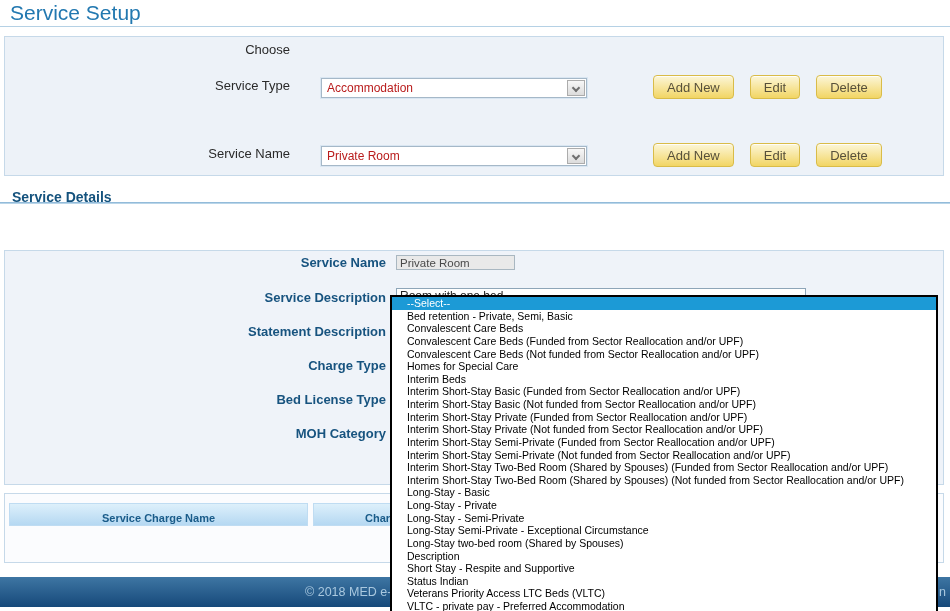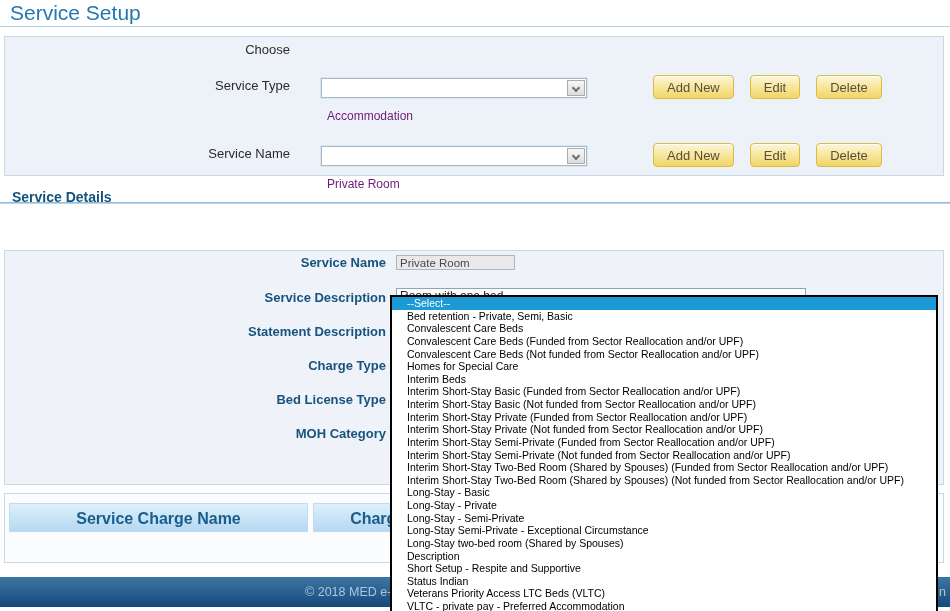--- a/index.html
+++ b/index.html
@@ -17,21 +17,21 @@
   #panel-details { left:4px; top:250px; width:940px; height:235px; background:#EFF3F9; }
   #panel-table   { left:4px; top:493px; width:940px; height:70px;  background:#FBFCFE; }
 
   
   .lbl { position:absolute; font-size:13px; color:#2A2A2A; text-align:right; width:177px; left:108px; }
   .blbl { position:absolute; font-size:13px; font-weight:bold; color:#17537F; text-align:right; width:281px; left:100px; }
 
   
   .sel { position:absolute; left:316px; width:266px; height:20px; background:#fff;
          border:1px solid #A5B8C8; box-shadow:0 0 0 1px #D9E6F2; cursor:default; }
-  .sel .sel-text { position:absolute; left:5px; top:2px; font-size:12px; color:#701a75; white-space:nowrap;margin-top:28px; }
+  .sel .sel-text { position:absolute; left:5px; top:2px; font-size:12px; color:#b91c1c; white-space:nowrap; }
   .sel .sel-btn { position:absolute; right:1px; top:1px; width:18px; height:16px;
                   background:linear-gradient(#F7F7F7,#DCDCDC); border:1px solid #ACACAC; }
   .chev { position:absolute; left:5px; top:4px; width:6px; height:6px;
           border-right:2px solid #6F6F6F; border-bottom:2px solid #6F6F6F; transform:rotate(45deg); }
 
   
   .btn-row { position:absolute; left:648px; display:flex; gap:16px; }
   .ybtn { height:24px; padding:0 13px; font-size:13px; color:#57503A;
           background:linear-gradient(#FCF6D8,#F2D564); border:1px solid #D9BC48;
           border-radius:4px; box-shadow:inset 0 1px 0 rgba(255,255,255,.8);
@@ -44,22 +44,22 @@
 
   
   .ro-input { position:absolute; left:391px; top:4px; width:119px; height:15px;
               background:#E9E9E9; border:1px solid #A9B7C1; font-size:11.5px; color:#4A4A4A;
               padding:1px 3px; line-height:12px; overflow:hidden; white-space:nowrap; }
   .ta-sliver { position:absolute; left:391px; top:37px; width:410px; height:9px;
                background:#fff; border:1px solid #8EA5B8; border-bottom:none;
                font-size:12px; line-height:13px; color:#222; padding:1px 3px; overflow:hidden; }
 
   
-  .th-cell { position:absolute; top:9px; height:29px; line-height:29px; text-align:center;
-             font-size:16px; font-weight:bold; color:#1A5C8A;
+  .th-cell { position:absolute; top:9px; height:23px; line-height:29px; text-align:center;
+             font-size:11px; font-weight:bold; color:#1A5C8A;
              background:linear-gradient(#DDF0FB,#B5D8F2); border:1px solid #BFDCF2; }
   #th1 { left:4px;  width:299px; }
   #th2 { left:308px; width:170px; }
 
   
   .footer { position:absolute; left:0; top:577px; width:950px; height:30px;
             background:linear-gradient(#3E76A3,#16497A); }
   .footer span { position:absolute; top:0; line-height:30px; font-size:12.5px; color:#A9C8DF; white-space:nowrap; }
   #footer-left { left:305px; }
   #footer-right { left:939px; }
@@ -168,20 +168,20 @@
     <div class="dd-row">Long-Stay - Private</div>
 
     <div class="dd-row">Long-Stay - Semi-Private</div>
 
     <div class="dd-row">Long-Stay Semi-Private - Exceptional Circumstance</div>
 
     <div class="dd-row">Long-Stay two-bed room (Shared by Spouses)</div>
 
     <div class="dd-row">Description</div>
 
-    <div class="dd-row">Short Setup - Respite and Supportive</div>
+    <div class="dd-row">Short Stay - Respite and Supportive</div>
 
     <div class="dd-row">Status Indian</div>
 
     <div class="dd-row">Veterans Priority Access LTC Beds (VLTC)</div>
 
     <div class="dd-row">VLTC - private pay - Preferred Accommodation</div>
   </div>
 
 </body></html>

